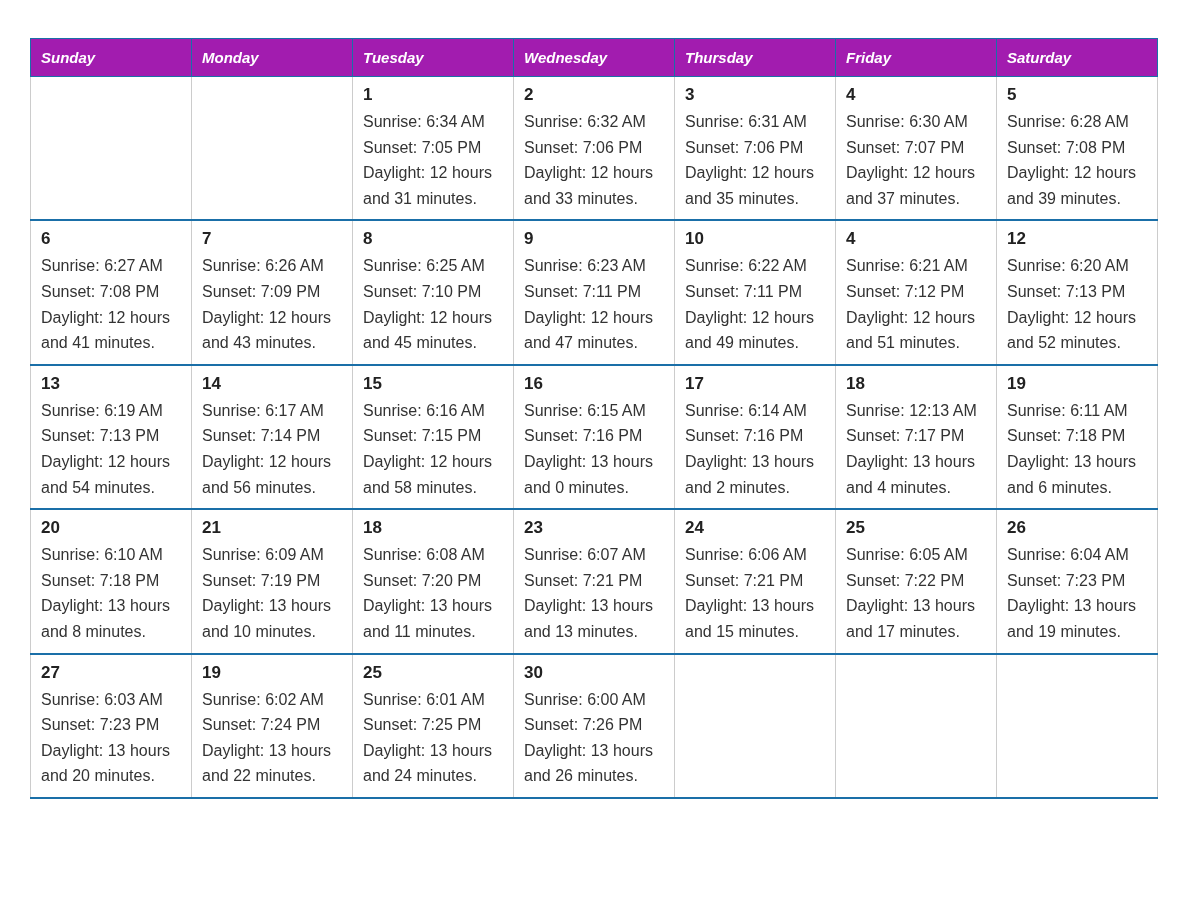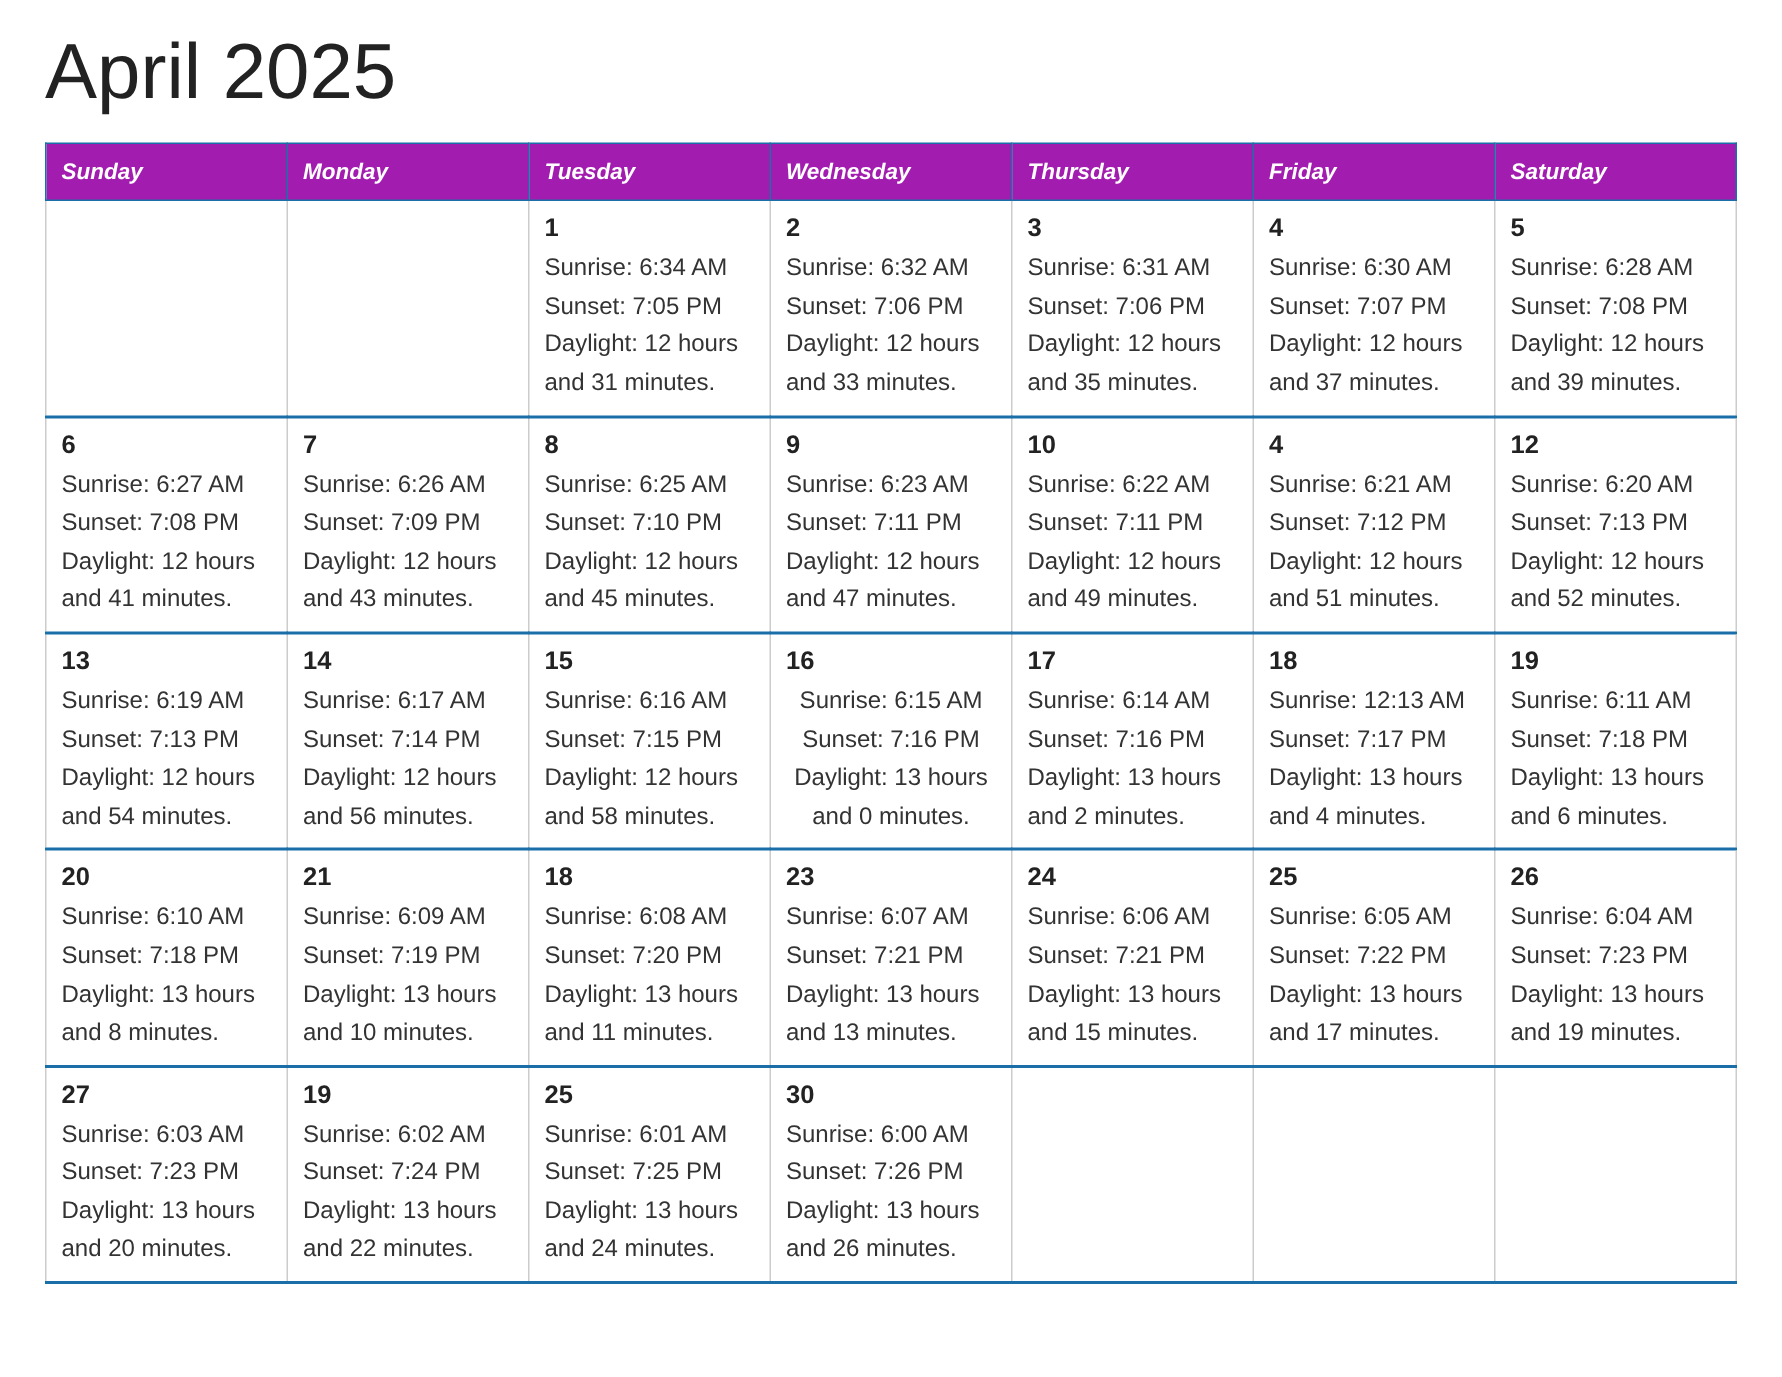--- a/index.html
+++ b/index.html
@@ -102,21 +102,20 @@
     }
     tbody td.empty {
       background: #fff;
     }
   </style>
 </head>
 <body>
 
 <div class="header">
   <div class="title-area">
-    <h1>April 2025</h1>
   </div>
 </div>
 
 <table>
   <thead>
     <tr>
     <th>Sunday</th>
         <th>Monday</th>
         <th>Tuesday</th>
         <th>Wednesday</th>
@@ -233,21 +232,21 @@
         </td>
         <td>
           <div class="day-number">15</div>
           <div class="day-info" style="white-space: pre-line;">Sunrise: 6:16 AM
 Sunset: 7:15 PM
 Daylight: 12 hours
 and 58 minutes.</div>
         </td>
         <td>
           <div class="day-number">16</div>
-          <div class="day-info" style="white-space: pre-line; text-align: center;">Sunrise: 6:15 AM
+          <div class="day-info" style="white-space: pre-line;">Sunrise: 6:15 AM
 Sunset: 7:16 PM
 Daylight: 13 hours
 and 0 minutes.</div>
         </td>
         <td>
           <div class="day-number">17</div>
           <div class="day-info" style="white-space: pre-line;">Sunrise: 6:14 AM
 Sunset: 7:16 PM
 Daylight: 13 hours
 and 2 minutes.</div>

